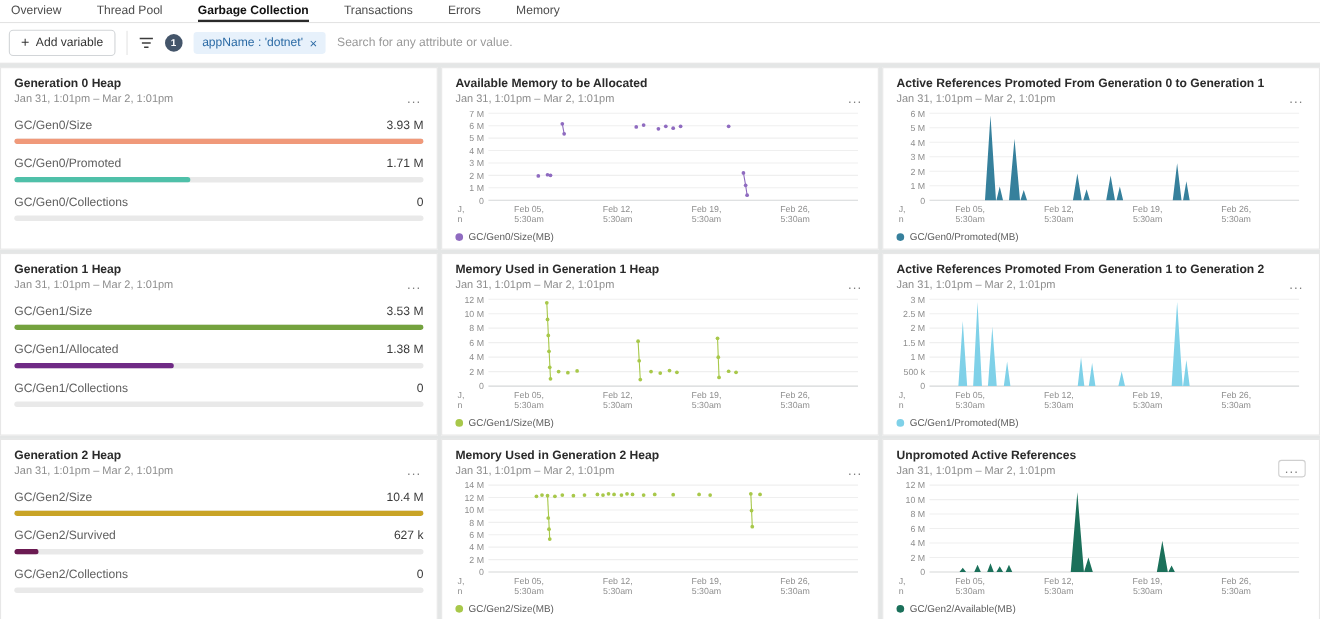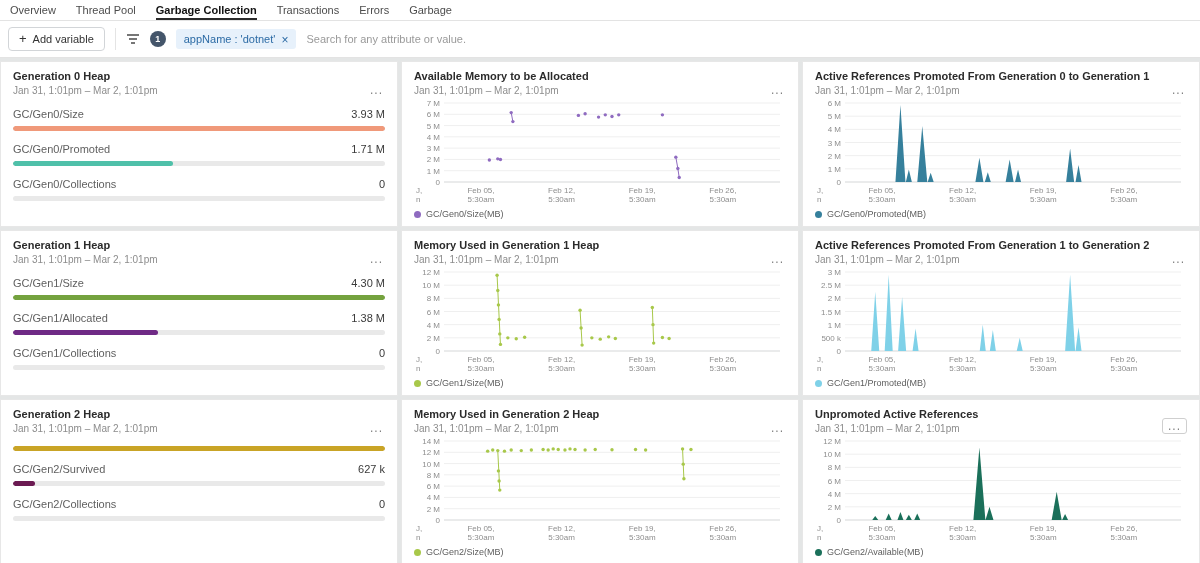--- a/index.html
+++ b/index.html
@@ -1,19 +1,19 @@
 <!DOCTYPE html>
 <html><head>
 <meta charset="utf-8">
 <style>
   *{box-sizing:border-box;margin:0;padding:0}
   html,body{width:1200px;height:563px;overflow:hidden}
   body{font-family:"Liberation Sans",sans-serif;background:#e9eaea;}
   
-  .tabbar{display:flex;align-items:center;gap:20px;background:#fff;border-bottom:1px solid #e3e3e3;height:21px;padding:0 10px}
+  .tabbar{display:flex;align-items:center;gap:32px;background:#fff;border-bottom:1px solid #e3e3e3;height:21px;padding:0 10px}
   .tab{font-size:11px;color:#4c4c4c;height:100%;display:flex;align-items:center;cursor:pointer;white-space:nowrap}
   .tab.active{color:#121212;font-weight:bold;box-shadow:inset 0 -2px 0 #2a2a2a}
   
   .toolbar{display:flex;align-items:center;gap:10px;background:#fff;border-bottom:1px solid #e3e3e3;height:37px;padding:0 8px}
   .add-var{display:flex;align-items:center;gap:6px;border:1px solid #d2d5d8;border-radius:4px;background:#fff;font-size:11px;color:#333;padding:5px 10px;cursor:pointer;font-family:inherit}
   .add-var .plus{font-size:13px;line-height:10px;color:#333}
   .vdiv{width:1px;height:22px;background:#e4e4e4}
   .filter-icon{display:flex;align-items:center;cursor:pointer}
   .filter-badge{min-width:16px;height:16px;border-radius:50%;background:#44556a;color:#fff;font-size:9px;display:flex;align-items:center;justify-content:center;font-weight:bold}
   .pill{display:flex;align-items:flex-end;gap:6px;background:#e7f1fb;border-radius:3px;padding:4px 8px;font-size:11px;color:#2c6ba5;cursor:pointer}
@@ -40,21 +40,21 @@
 </style>
 </head>
 <body>
 
 <div class="tabbar">
     <div class="tab">Overview</div>
     <div class="tab">Thread Pool</div>
     <div class="tab active">Garbage Collection</div>
     <div class="tab">Transactions</div>
     <div class="tab">Errors</div>
-    <div class="tab">Garbage</div>
+    <div class="tab">Memory</div>
   </div>
 
 <div class="toolbar">
   <button class="add-var">
     <span class="plus">+</span>
     <span>Add variable</span>
   </button>
   <div class="vdiv"></div>
   <span class="filter-icon">
     <svg width="14" height="12" viewBox="0 0 14 12">
@@ -210,21 +210,21 @@
       <div class="panel-head">
         <div>
           <div class="p-title">Generation 1 Heap</div>
           <div class="p-sub">Jan 31, 1:01pm – Mar 2, 1:01pm</div>
         </div>
         <div class="menu-dots">...</div>
       </div>
       <div class="metric-row">
         <div class="metric-line">
           <div class="metric-label">GC/Gen1/Size</div>
-          <div class="metric-value">4.30 M</div>
+          <div class="metric-value">3.53 M</div>
         </div>
         <div class="metric-bar">
           <div class="metric-fill" style="width: 100%; background: rgb(116, 162, 62);"></div>
         </div>
       </div>
       <div class="metric-row">
         <div class="metric-line">
           <div class="metric-label">GC/Gen1/Allocated</div>
           <div class="metric-value">1.38 M</div>
         </div>
@@ -347,20 +347,24 @@
     </div>
     <div class="panel">
       <div class="panel-head">
         <div>
           <div class="p-title">Generation 2 Heap</div>
           <div class="p-sub">Jan 31, 1:01pm – Mar 2, 1:01pm</div>
         </div>
         <div class="menu-dots">...</div>
       </div>
       <div class="metric-row">
+        <div class="metric-line">
+          <div class="metric-label">GC/Gen2/Size</div>
+          <div class="metric-value">10.4 M</div>
+        </div>
         <div class="metric-bar">
           <div class="metric-fill" style="width: 100%; background: rgb(201, 164, 38);"></div>
         </div>
       </div>
       <div class="metric-row">
         <div class="metric-line">
           <div class="metric-label">GC/Gen2/Survived</div>
           <div class="metric-value">627 k</div>
         </div>
         <div class="metric-bar">

